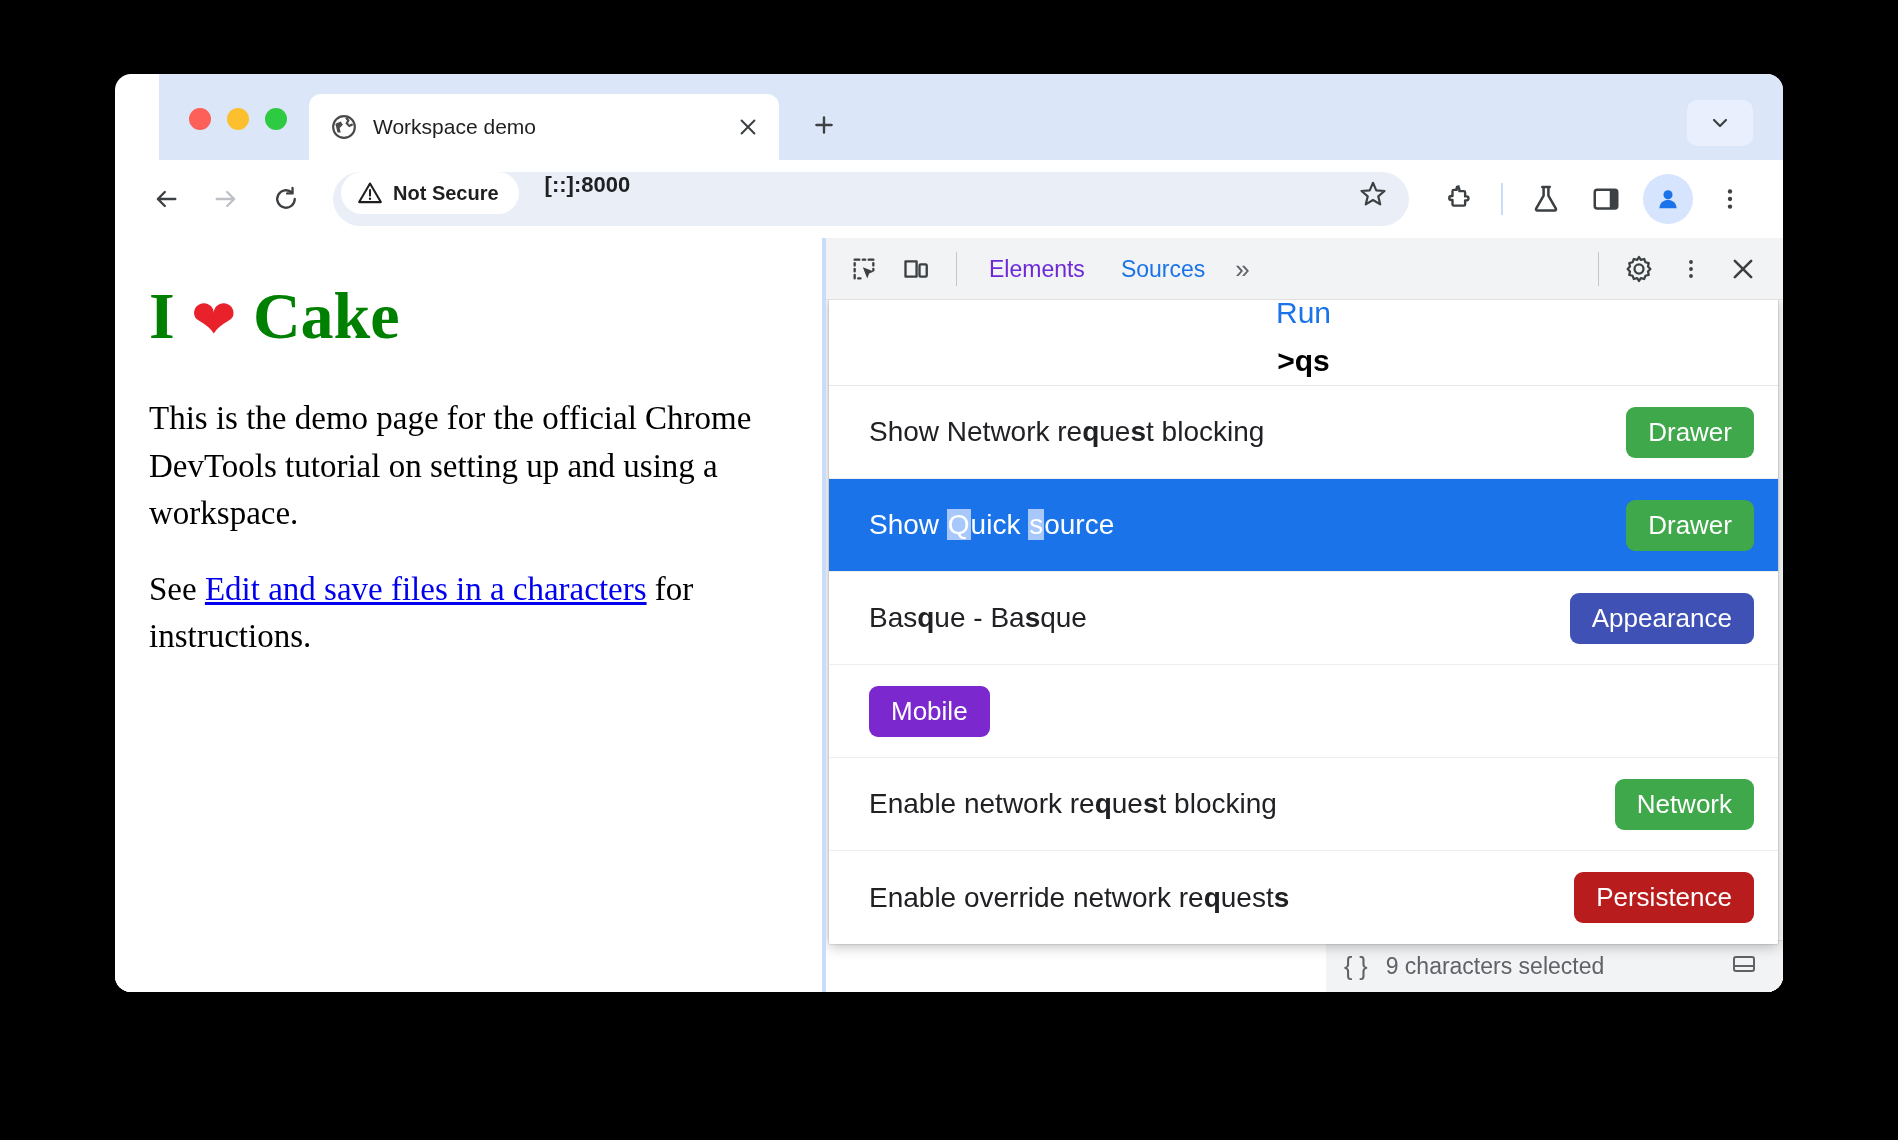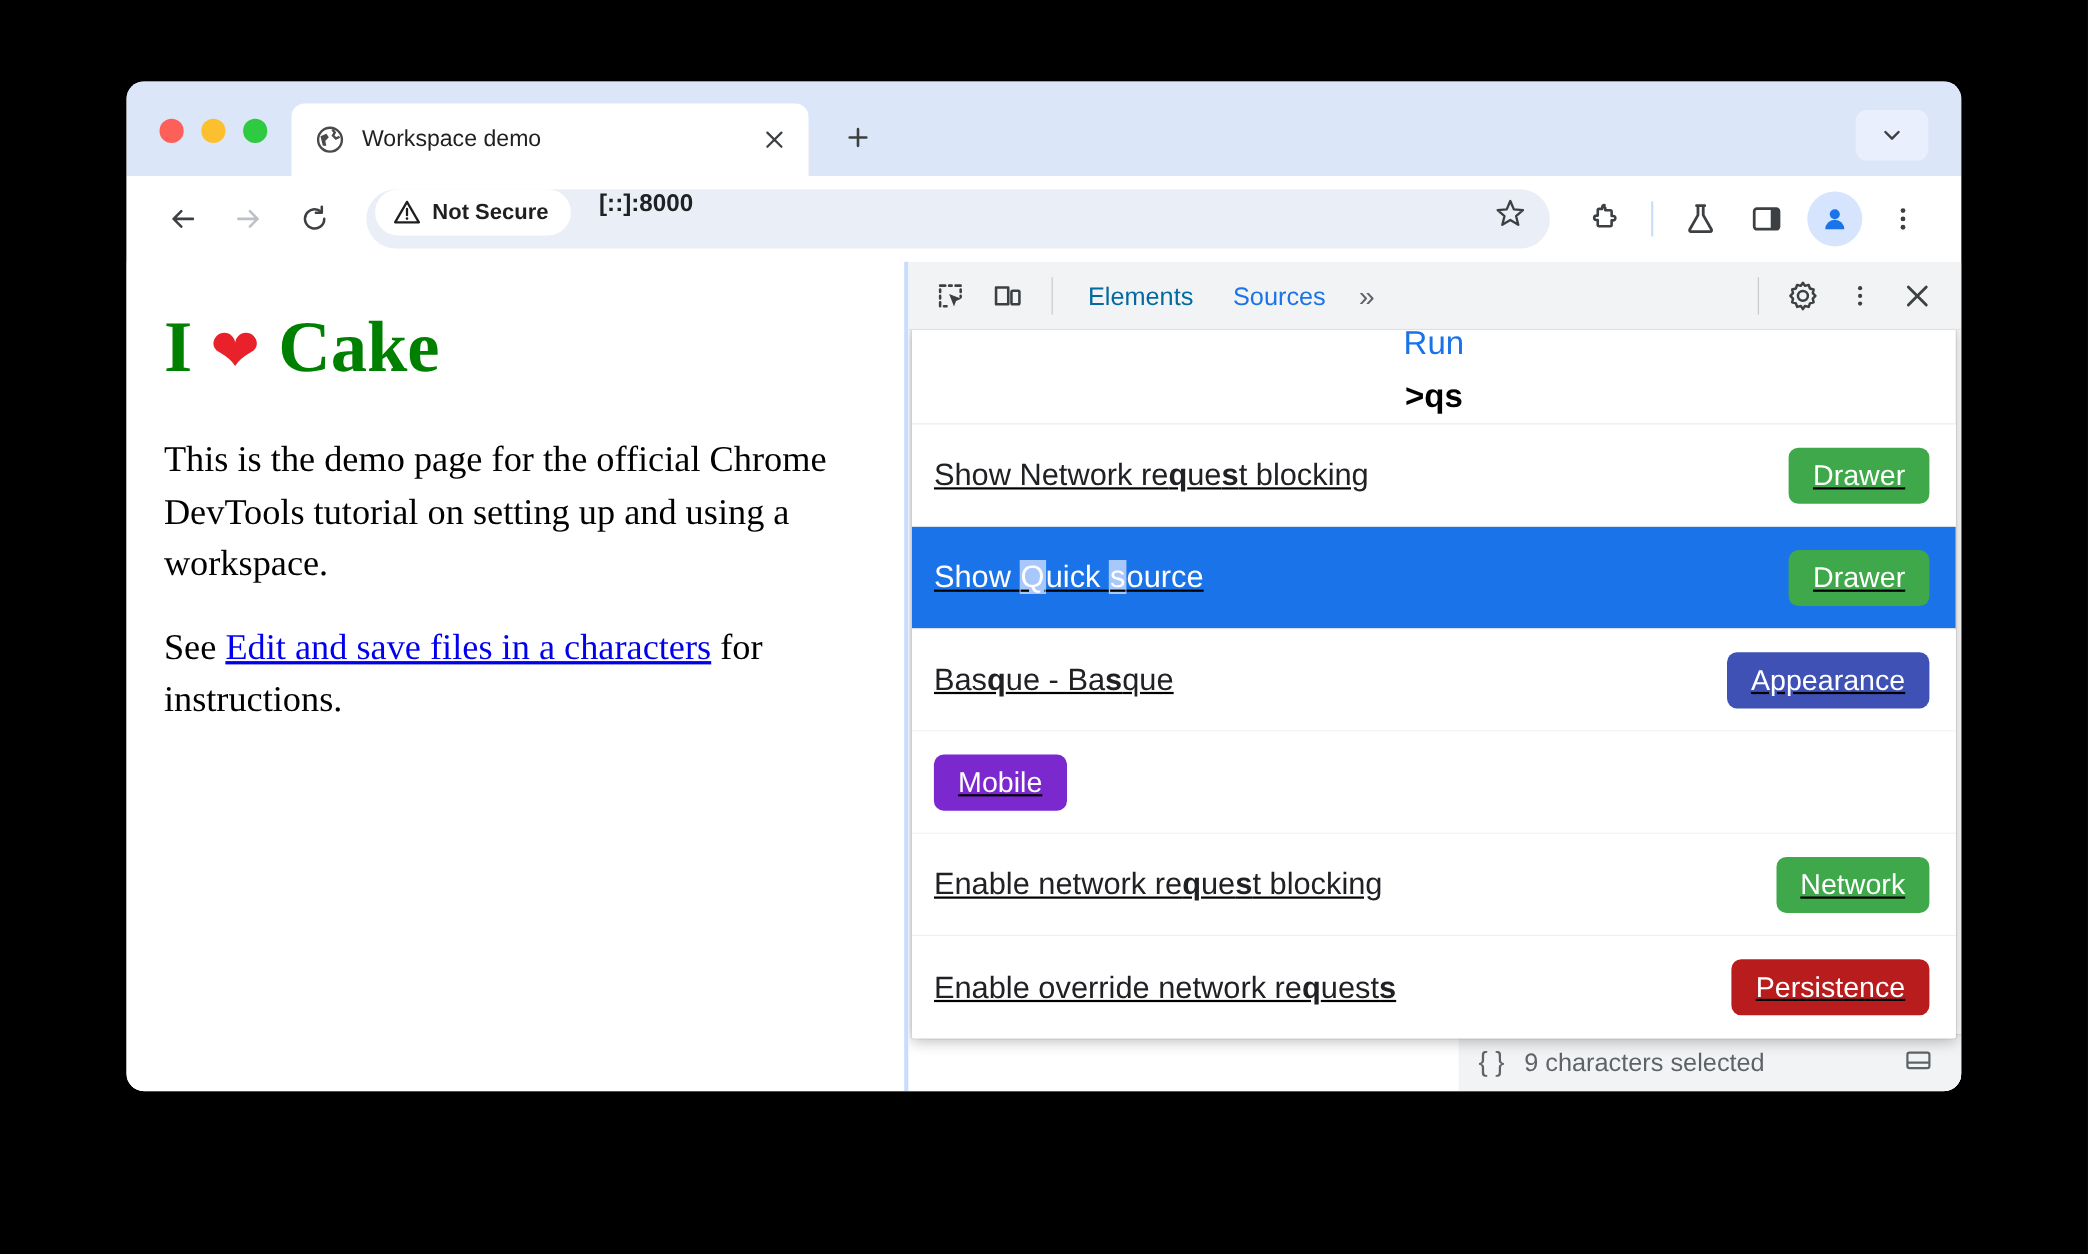--- a/index.html
+++ b/index.html
@@ -25,20 +25,21 @@
     box-shadow: 0 24px 70px rgba(0,0,0,0.65), 0 6px 22px rgba(0,0,0,0.5);
   }
 
   
   #tab-strip {
     position: relative;
     height: 86px;
     background: #dce6f9;
     display: flex;
     align-items: flex-end;
+    margin-left: 44px;
   }
   #traffic-lights {
     display: flex;
     align-items: center;
     gap: 16px;
     padding: 0 22px 30px 30px;
   }
   .traffic-dot { width: 22px; height: 22px; border-radius: 50%; }
   .tl-red    { background: #fc6058; }
   .tl-yellow { background: #fcc02e; }
@@ -221,21 +222,21 @@
     flex: 0 0 48px;
   }
   .dt-divider {
     width: 1px; height: 34px;
     background: #c4c7c5;
     margin: 0 12px;
     flex: 0 0 1px;
   }
   .dt-tab {
     font-size: 23px;
-    color: #0369a1;
+    color: #6d28d9;
     padding: 0 16px;
     line-height: 62px;
     white-space: nowrap;
   }
   .dt-tab.active { color: #1a73e8; }
   #dt-more-tabs { font-size: 26px; color: #5f6368; padding: 0 10px; line-height: 62px; }
   #dt-toolbar-spacer { flex: 1; }
 
   #devtools-body {
     position: relative;
@@ -283,25 +284,24 @@
     gap: 14px;
     flex-direction: column;
   }
   #palette-prefix { font-size: 30px; color: #1a73e8; }
   #palette-query { font-size: 30px; color: #000000; font-weight: bold; }
 
   .palette-row {
     height: 93px;
     display: flex;
     align-items: center;
-    padding: 0 24px 0 20px;
+    padding: 0 24px 0 40px;
     border-bottom: 1px solid #eeeeee;
     gap: 32px;
     background: #ffffff;
-    text-decoration: underline;
   }
   .palette-row:last-child { border-bottom: none; }
   .palette-row.selected { background: #1a73e8; }
   .palette-label {
     flex: 1;
     font-size: 28px;
     color: #202124;
     white-space: nowrap;
     overflow: hidden;
   }

